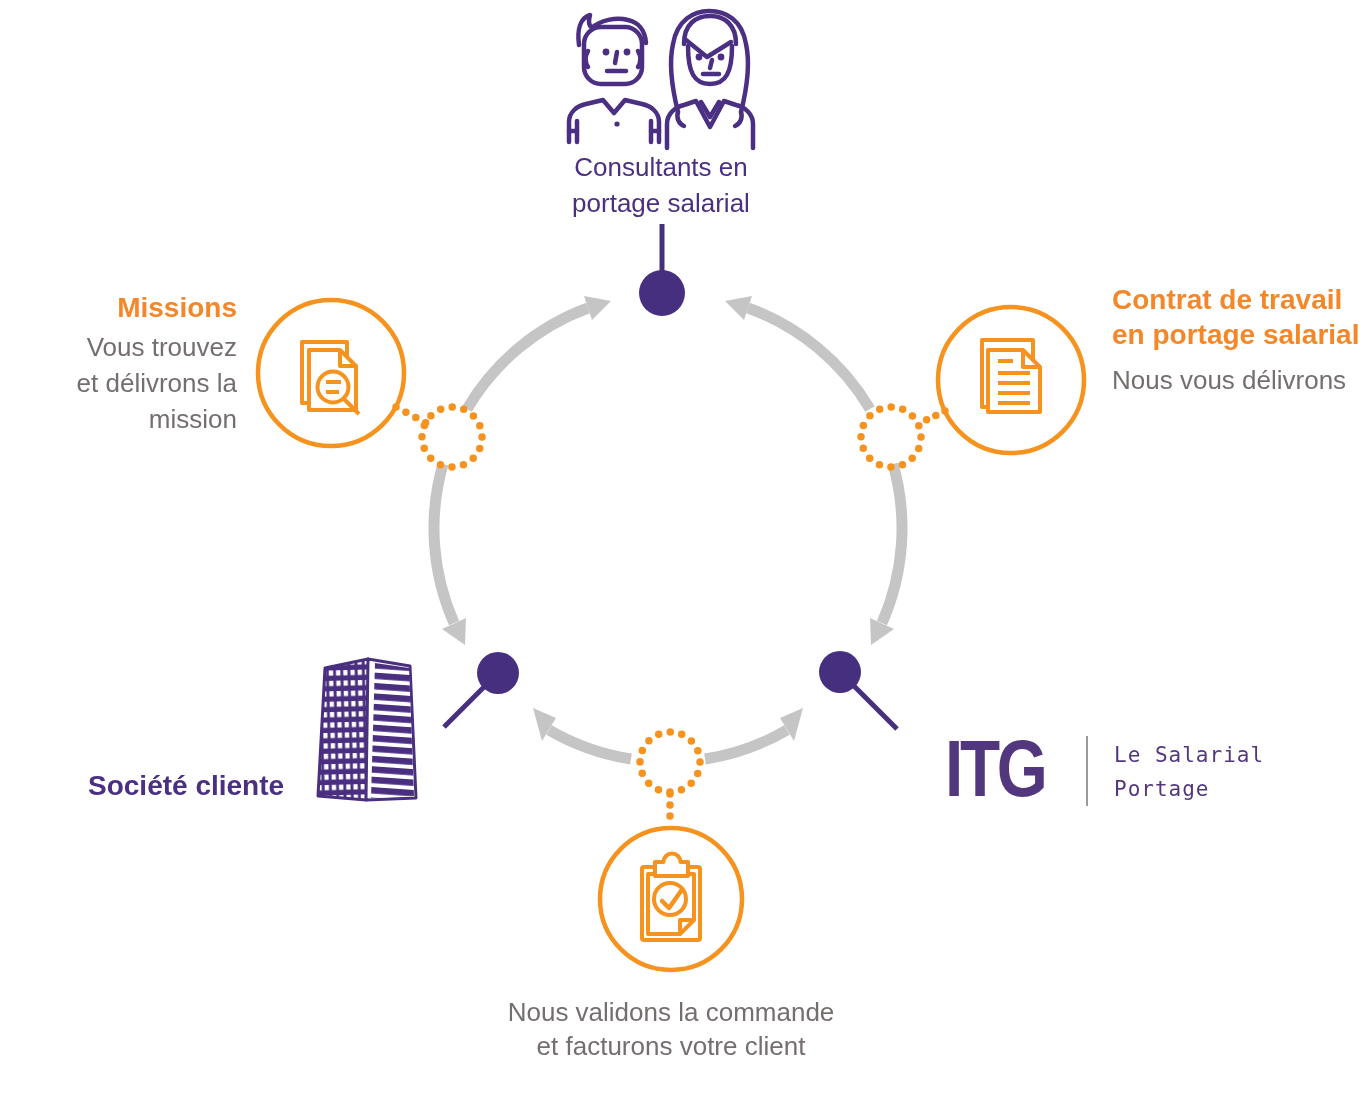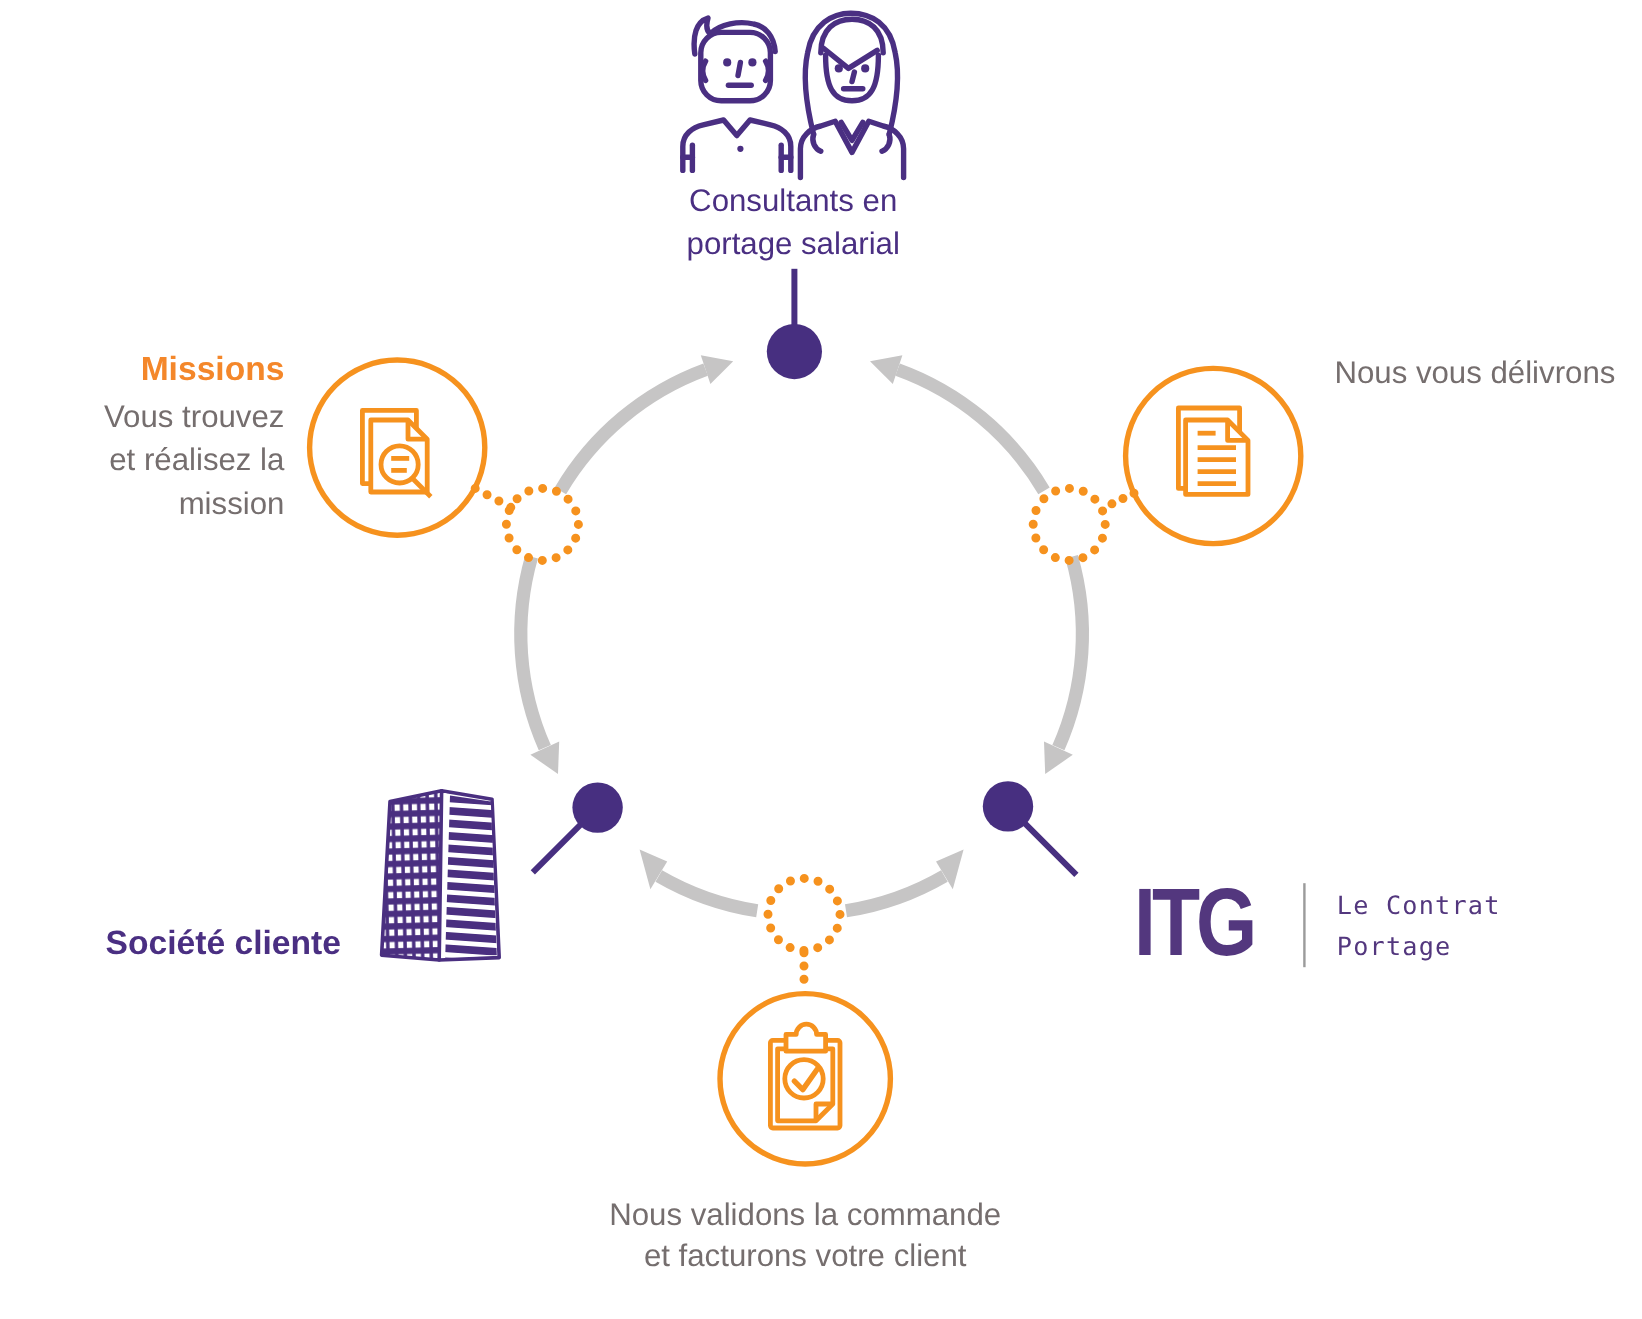--- a/index.html
+++ b/index.html
@@ -155,37 +155,41 @@
 
   <div class="txt consultants-label">
     <div>Consultants en</div>
     <div>portage salarial</div>
   </div>
 
   <div class="txt missions-block">
     <div class="title">Missions</div>
     <div class="desc">
       <div>Vous trouvez</div>
-      <div>et réalisez la mission</div>
+      <div>et délivrons la mission</div>
     </div>
   </div>
 
   <div class="txt work-contract-block">
+    <div class="title">
+      <div>Contrat de travail</div>
+      <div>en portage salarial</div>
+    </div>
     <div class="desc">
       <div>Nous vous délivrons</div>
     </div>
   </div>
 
   <div class="txt societe-label">Société cliente</div>
 
   <div class="txt itg-logo">
     <div class="itg-text">ITG</div>
     <div class="sep"></div>
     <div class="tagline">
-      <div>Le Contrat</div>
+      <div>Le Salarial</div>
       <div>Portage</div>
     </div>
   </div>
 
   <div class="txt prestation-block">
     <div class="desc">
       <div>Nous validons la commande</div>
       <div>et facturons votre client</div>
     </div>
   </div>

